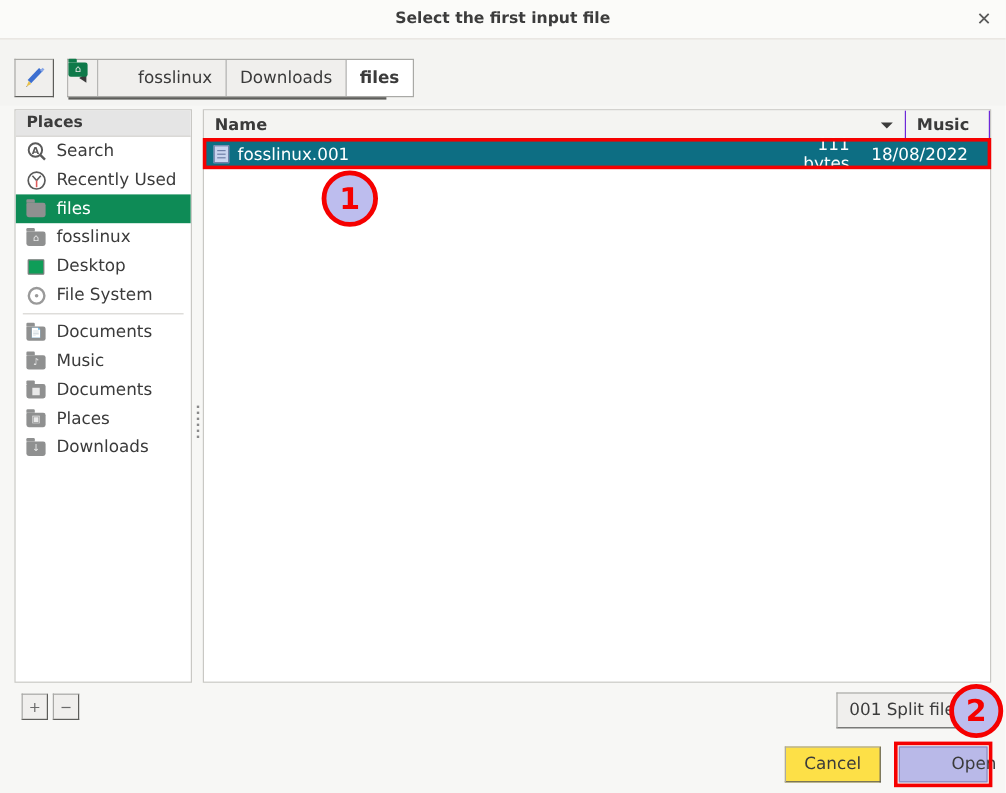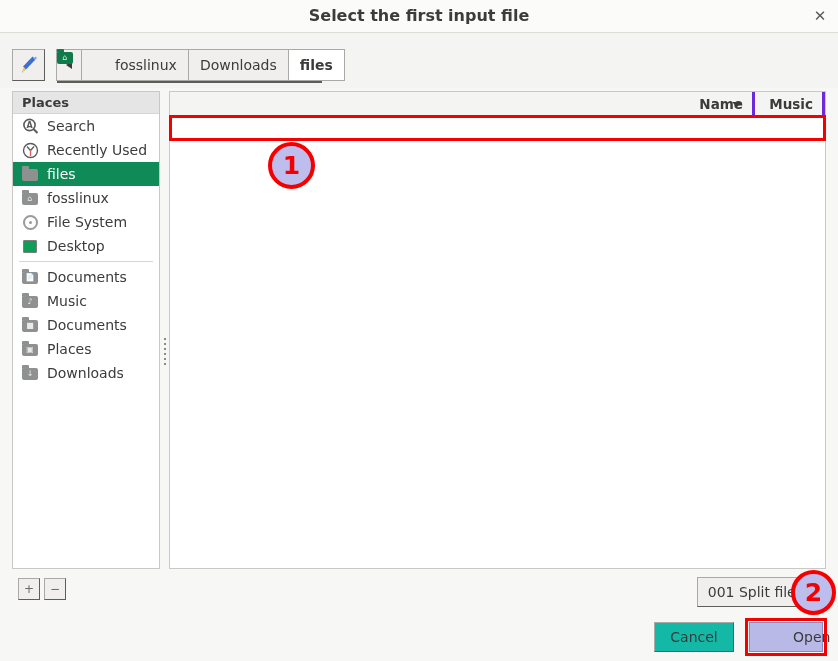--- a/index.html
+++ b/index.html
@@ -26,21 +26,21 @@
     border-bottom: 1px solid #dedad4;
     box-sizing: border-box;
   }
   .titlebar-text {
     position: absolute;
     left: 0; top: 0;
     width: 838px;
     line-height: 32px;
     text-align: center;
     font-weight: bold;
-    font-size: 16px;
+    font-size: 13px;
     color: #3c3c3c;
   }
   .close-btn {
     position: absolute;
     right: 6px; top: 5px;
     width: 24px; height: 24px;
     line-height: 23px;
     text-align: center;
     font-size: 15px;
     color: #5a5a5a;
@@ -267,25 +267,24 @@
     border-bottom: 1px solid #c9c8c4;
     box-sizing: border-box;
     font-weight: bold;
     font-size: 13.5px;
     color: #3b3b3b;
   }
   .col-head .ch {
     display: flex;
     align-items: center;
     padding: 0 9px;
-    border-right: 3px solid #6d28d9;
+    border-right: 1px solid #6d28d9;
     box-sizing: border-box;
     cursor: pointer;
     position: relative;
-    justify-content: flex-end;
   }
   .ch-name { flex: 1 1 auto; }
   .ch-size { width: 70px; }
   .ch-mod  { width: 108px; border-right: none; }
   .sort-caret {
     position: absolute;
     right: 10px; top: 10px;
     width: 0; height: 0;
     border-left: 5px solid transparent;
     border-right: 5px solid transparent;
@@ -364,21 +363,21 @@
     position: absolute;
     right: 9px; top: 13px;
     width: 0; height: 0;
     border-left: 5px solid transparent;
     border-right: 5px solid transparent;
     border-top: 6px solid #2d2d50;
   }
   .btn {
     position: absolute;
     height: 30px;
-    background: #14b8a6;
+    background: #fde047;
     border: 1px solid #a9a9a6;
     border-right-color: #5d5d5a;
     border-bottom-color: #5d5d5a;
     box-sizing: border-box;
     font-size: 14px;
     color: #3b3b3b;
     line-height: 28px;
     text-align: center;
     cursor: pointer;
   }
@@ -493,30 +492,30 @@
     <span class="pl-ico">
         <span class="ic-folder">
           <span class="fg">⌂</span>
         </span>
       </span>
     <span>fosslinux</span>
   </div>
 
   <div class="place">
     <span class="pl-ico">
+        <span class="ic-square"></span>
+      </span>
+    <span>Desktop</span>
+  </div>
+
+  <div class="place">
+    <span class="pl-ico">
         <span class="ic-disc"></span>
       </span>
     <span>File System</span>
-  </div>
-
-  <div class="place">
-    <span class="pl-ico">
-        <span class="ic-square"></span>
-      </span>
-    <span>Desktop</span>
   </div>
 
   <div class="places-sep"></div>
 
   <div class="place">
     <span class="pl-ico">
         <span class="ic-folder">
           <span class="fg">📄</span>
         </span>
       </span>
@@ -578,20 +577,28 @@
   <div class="col-head">
     <div class="ch ch-name">
       <span>Name</span>
       <span class="sort-caret"></span>
     </div>
     <div class="ch ch-size">
       <span>Music</span>
     </div>
   </div>
 
+  <div class="frow selected">
+    <div class="fr-name">
+      <span class="ic-file"></span>
+      <span>fosslinux.001</span>
+    </div>
+    <div class="fr-size">111 bytes</div>
+    <div class="fr-mod">18/08/2022</div>
+  </div>
 </div>
 
 <div class="filter-box">
   <span>001 Split files</span>
   <span class="filter-caret"></span>
 </div>
 
 <div class="btn btn-cancel">Cancel</div>
 <div class="btn btn-open">Open</div>
 

